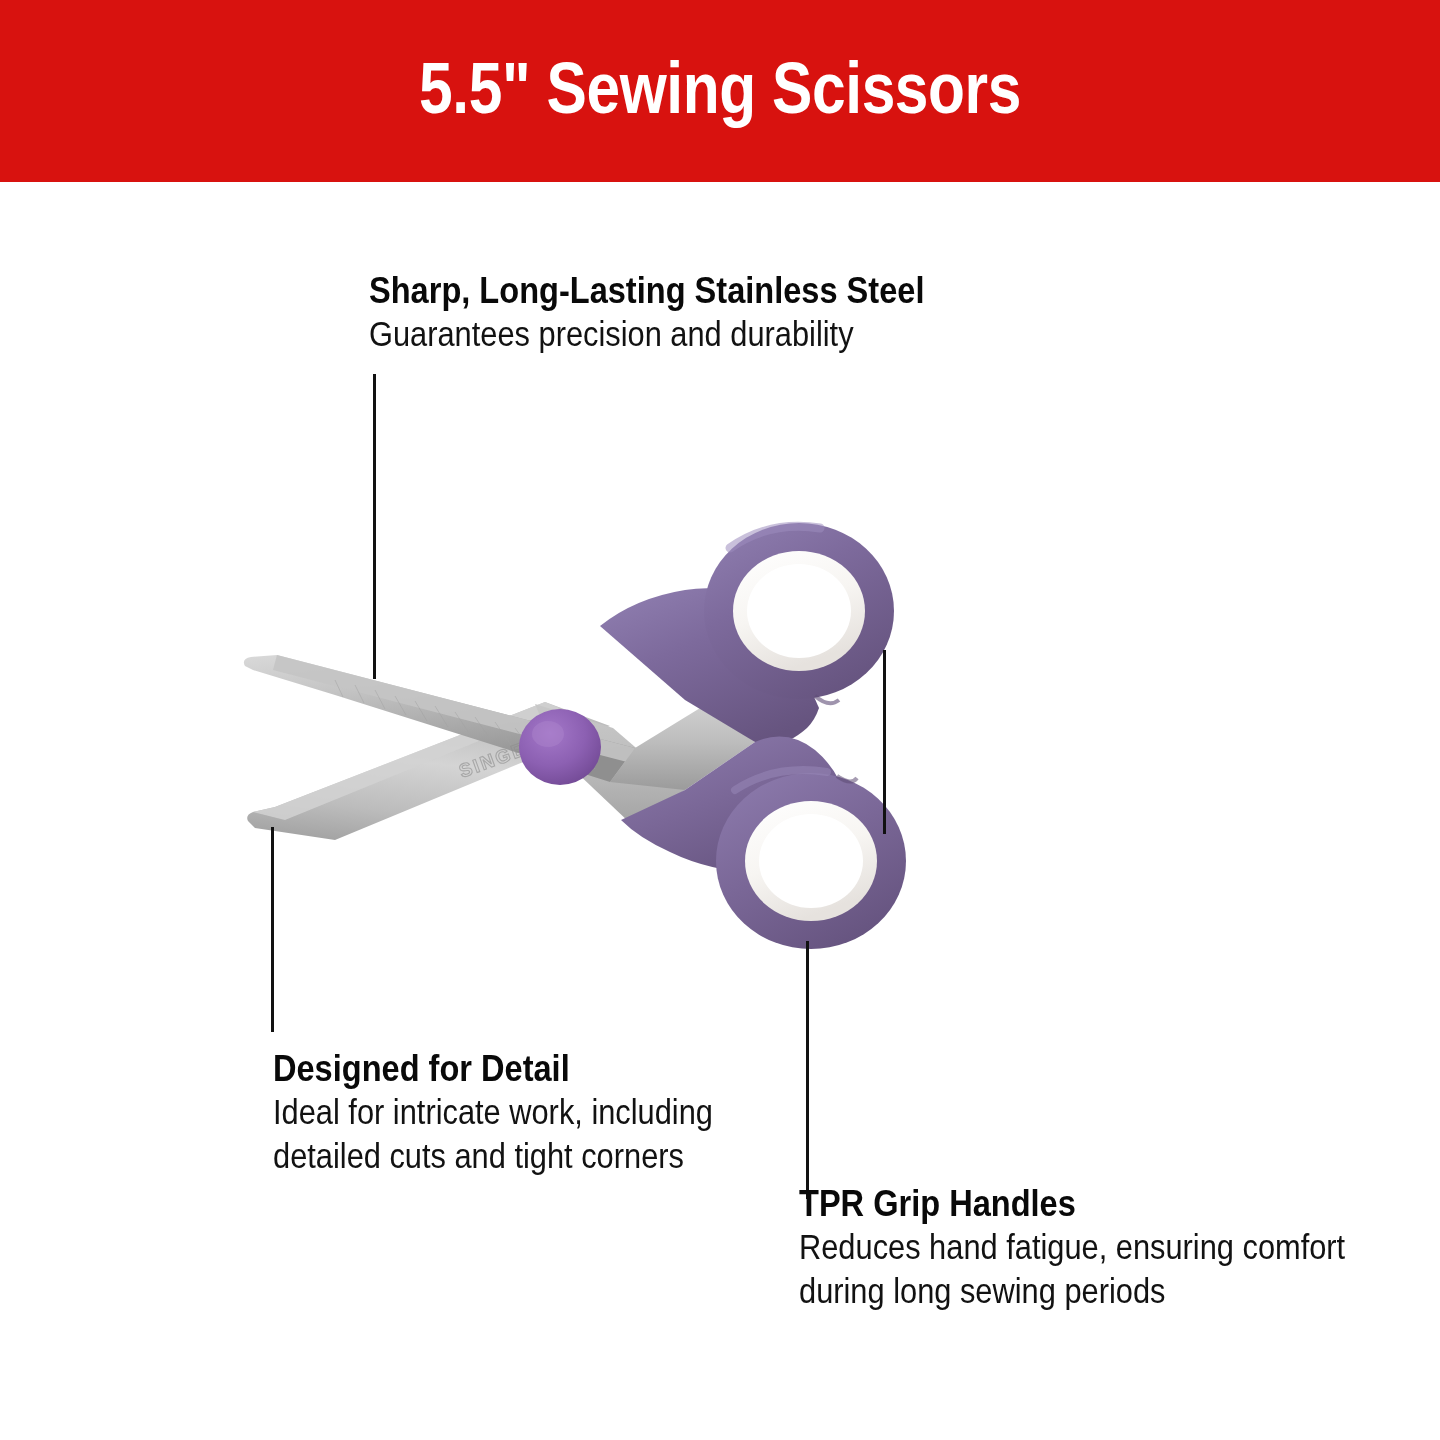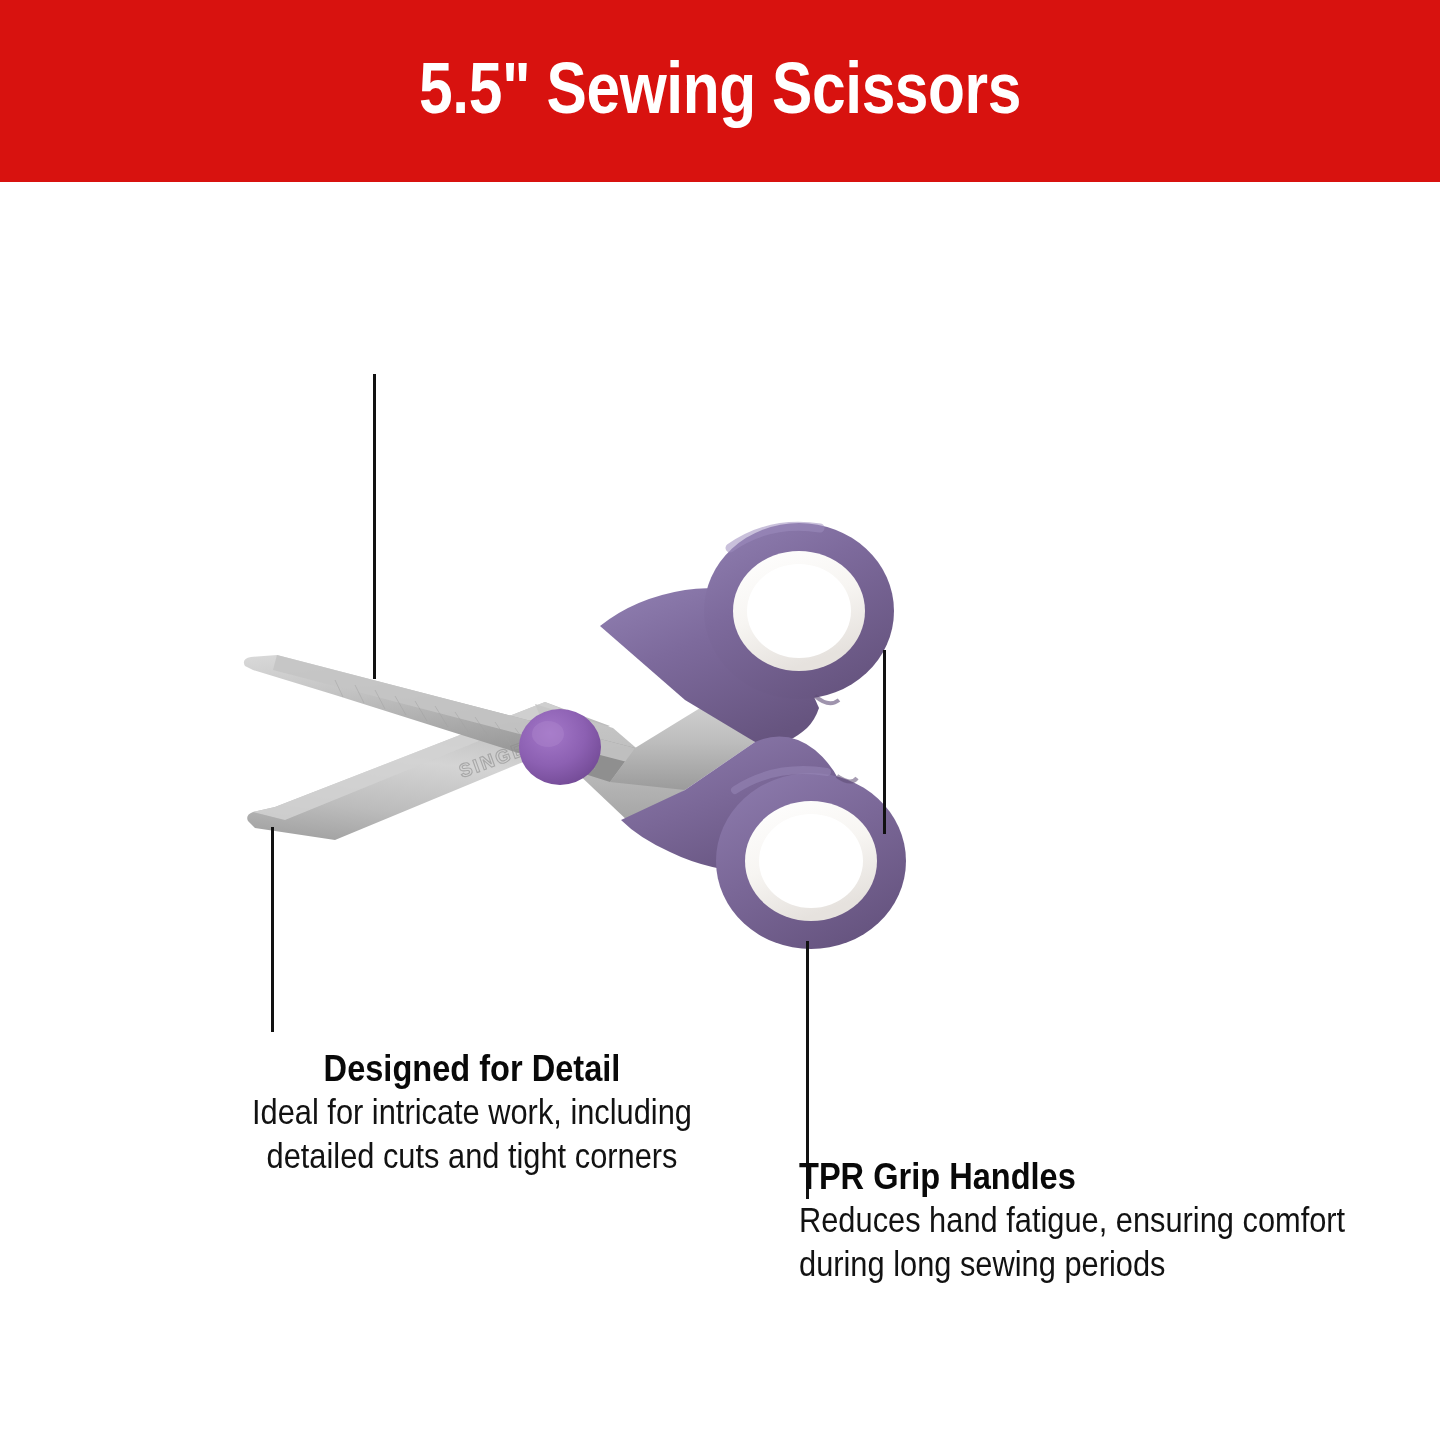--- a/index.html
+++ b/index.html
@@ -65,22 +65,22 @@
     font-size: 35px;
     line-height: 44px;
     color: #121212;
     transform: scaleX(0.88);
     transform-origin: left center;
     white-space: nowrap;
   }
 
   #callout-steel   { left: 369px; top: 270px; }
   #callout-hands   { left: 918px; top: 704px; }
-  #callout-detail  { left: 252px; top: 1048px; text-align: center; }
-  #callout-grip    { left: 799px; top: 1156px; }
+  #callout-detail  { left: 273px; top: 1048px; }
+  #callout-grip    { left: 799px; top: 1183px; }
 
   
   .leader {
     position: absolute;
     background: #111111;
     width: 3px;
   }
   #leader-steel  { left: 373px; top: 374px;  height: 305px; }
   #leader-detail { left: 271px; top: 827px;  height: 205px; }
   #leader-hands  { left: 883px; top: 650px;  height: 184px; }
@@ -225,20 +225,24 @@
         <ellipse cx="333" cy="244" rx="16" ry="13" fill="#ae86cd" opacity="0.45"></ellipse>
       </g>
     </svg>
   </div>
 
   <div class="leader" id="leader-steel"></div>
   <div class="leader" id="leader-detail"></div>
   <div class="leader" id="leader-hands"></div>
   <div class="leader" id="leader-grip"></div>
 
+  <div class="callout" id="callout-steel">
+    <div class="c-title">Sharp, Long-Lasting Stainless Steel</div>
+    <div class="c-body">Guarantees precision and durability</div>
+  </div>
 
 
   <div class="callout" id="callout-detail">
     <div class="c-title">Designed for Detail</div>
     <div class="c-body">Ideal for intricate work, including</div>
     <div class="c-body">detailed cuts and tight corners</div>
   </div>
 
   <div class="callout" id="callout-grip">
     <div class="c-title">TPR Grip Handles</div>

